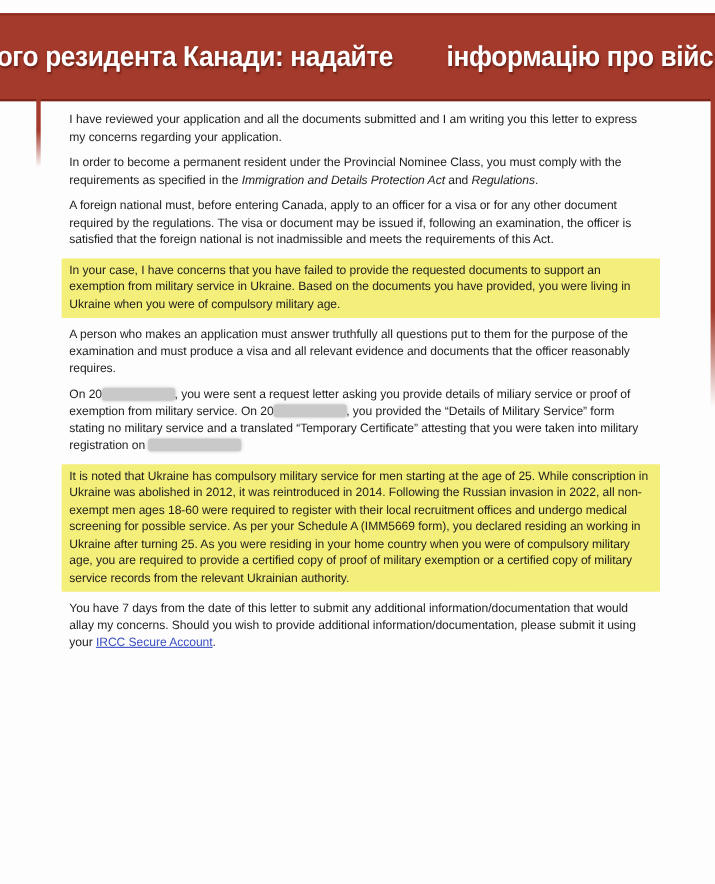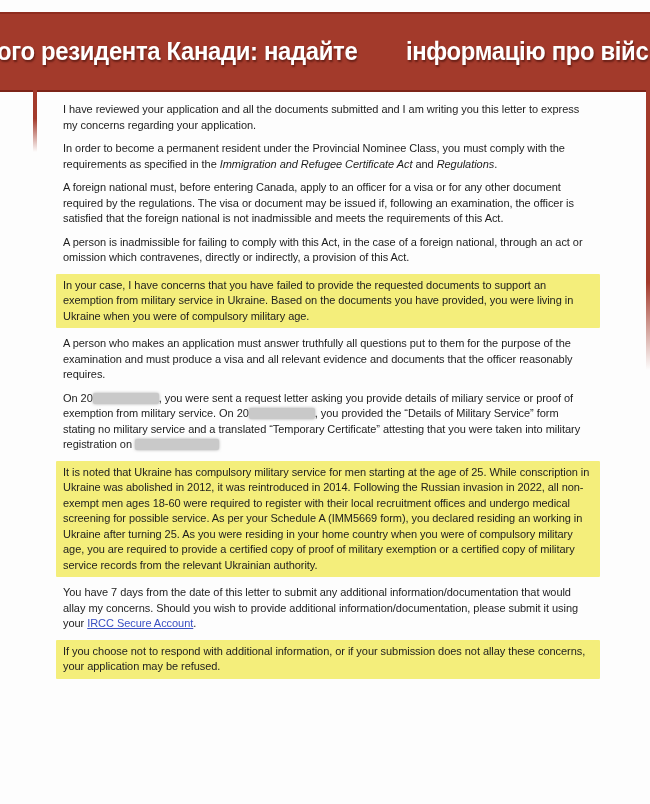--- a/index.html
+++ b/index.html
@@ -81,24 +81,22 @@
   <div class="banner">
     <div class="banner-line">Хочете статус постійного резидента Канади: надайте</div>
     <div class="banner-line">інформацію про військову службу в Україні</div>
   </div>
 
   <div class="edge-strip right"></div>
   <div class="edge-strip left"></div>
 
   <div class="content">
       <p class="para normal">I have reviewed your application and all the documents submitted and I am writing you this letter to express my concerns regarding your application.</p>
-      <p class="para normal">In order to become a permanent resident under the Provincial Nominee Class, you must comply with the requirements as specified in the <i>Immigration and Refugee Certificate Act</i> and <i>Regulations</i>.</p>
+      <p class="para normal">In order to become a permanent resident under the Provincial Nominee Class, you must comply with the requirements as specified in the <i>Immigration and Details Protection Act</i> and <i>Regulations</i>.</p>
       <p class="para quote">A foreign national must, before entering Canada, apply to an officer for a visa or for any other document required by the regulations. The visa or document may be issued if, following an examination, the officer is satisfied that the foreign national is not inadmissible and meets the requirements of this Act.</p>
-      <p class="para quote">A person is inadmissible for failing to comply with this Act, in the case of a foreign national, through an act or omission which contravenes, directly or indirectly, a provision of this Act.</p>
       <p class="para highlight">In your case, I have concerns that you have failed to provide the requested documents to support an exemption from military service in Ukraine. Based on the documents you have provided, you were living in Ukraine when you were of compulsory military age.</p>
       <p class="para quote">A person who makes an application must answer truthfully all questions put to them for the purpose of the examination and must produce a visa and all relevant evidence and documents that the officer reasonably requires.</p>
       <p class="para normal">On 20<span class="redaction" style="width: 66px;"></span>, you were sent a request letter asking you provide details of miliary service or proof of exemption from military service. On 20<span class="redaction" style="width: 66px;"></span>, you provided the “Details of Military Service” form stating no military service and a translated “Temporary Certificate” attesting that you were taken into military registration on <span class="redaction" style="width: 84px;"></span></p>
       <p class="para highlight">It is noted that Ukraine has compulsory military service for men starting at the age of 25. While conscription in Ukraine was abolished in 2012, it was reintroduced in 2014. Following the Russian invasion in 2022, all non-exempt men ages 18-60 were required to register with their local recruitment offices and undergo medical screening for possible service. As per your Schedule A (IMM5669 form), you declared residing an working in Ukraine after turning 25. As you were residing in your home country when you were of compulsory military age, you are required to provide a certified copy of proof of military exemption or a certified copy of military service records from the relevant Ukrainian authority.</p>
       <p class="para normal">You have 7 days from the date of this letter to submit any additional information/documentation that would allay my concerns. Should you wish to provide additional information/documentation, please submit it using your <a class="link">IRCC Secure Account</a>.</p>
-      <p class="para highlight">If you choose not to respond with additional information, or if your submission does not allay these concerns, your application may be refused.</p>
     </div>
 
 </div>
 
 </body></html>

